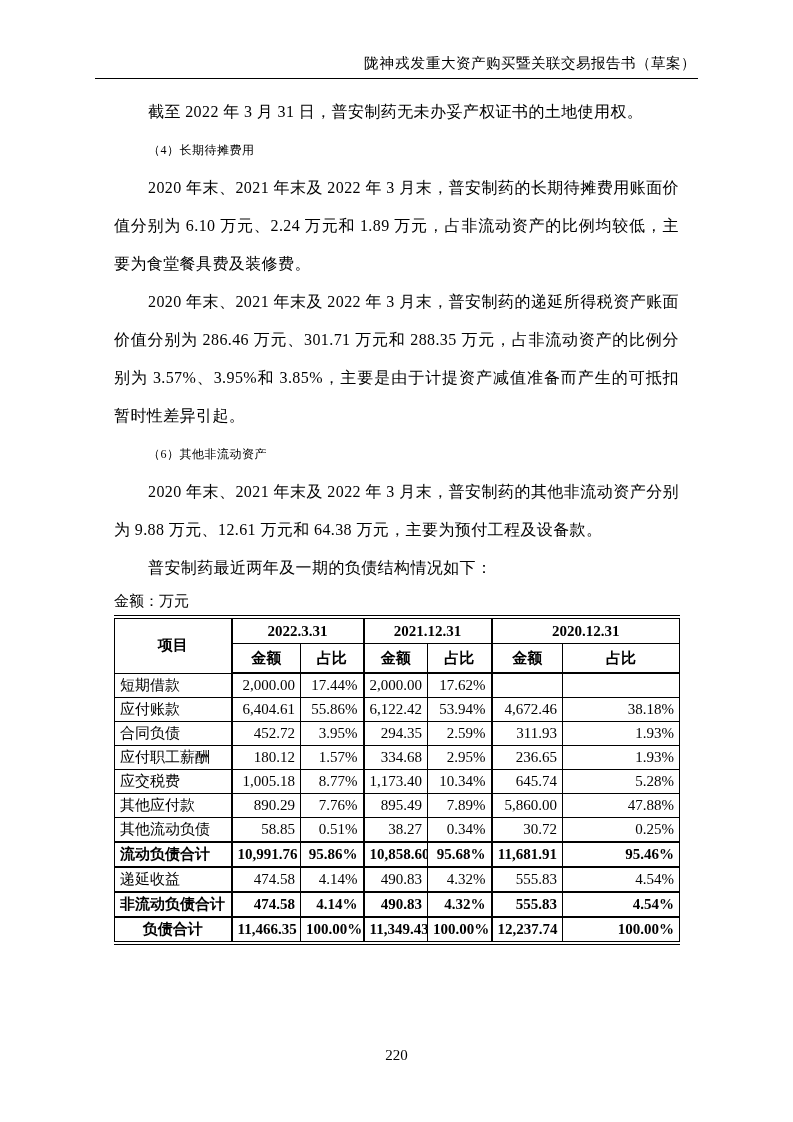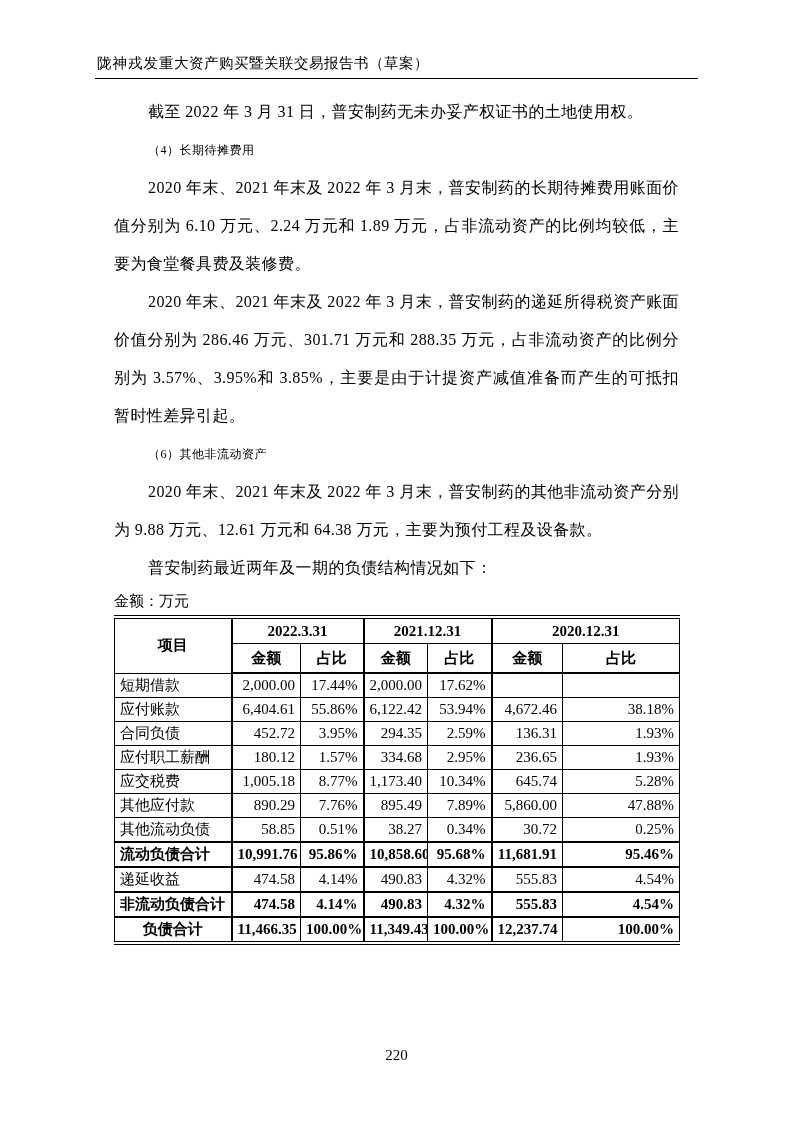--- a/index.html
+++ b/index.html
@@ -11,21 +11,21 @@
     color: #000000;
     font-family: "Liberation Serif", "DejaVu Serif", serif;
     overflow: hidden;
   }
   
   .page-header {
     margin: 0 95px;
     padding: 54px 2px 5px 2px;
     border-bottom: 1.5px solid #000;
     display: flex;
-    justify-content: flex-start;
+    justify-content: flex-end;
     align-items: flex-end;
     font-size: 14.5px;
   }
   .page-header .hdr-left { letter-spacing: 1px; }
   .page-header .hdr-right { letter-spacing: 0.5px; }
 
   .content { margin: 0 114px; width: 565px; padding-top: 14px; }
 
   .body-para {
     margin: 0;
@@ -161,21 +161,21 @@
             <td class="num sep-r">53.94%</td>
             <td class="num">4,672.46</td>
             <td class="num">38.18%</td>
           </tr>
           <tr>
             <td class="label sep-r">合同负债</td>
             <td class="num">452.72</td>
             <td class="num sep-r">3.95%</td>
             <td class="num">294.35</td>
             <td class="num sep-r">2.59%</td>
-            <td class="num">136.31</td>
+            <td class="num">311.93</td>
             <td class="num">1.93%</td>
           </tr>
           <tr>
             <td class="label sep-r">应付职工薪酬</td>
             <td class="num">180.12</td>
             <td class="num sep-r">1.57%</td>
             <td class="num">334.68</td>
             <td class="num sep-r">2.95%</td>
             <td class="num">236.65</td>
             <td class="num">1.93%</td>

